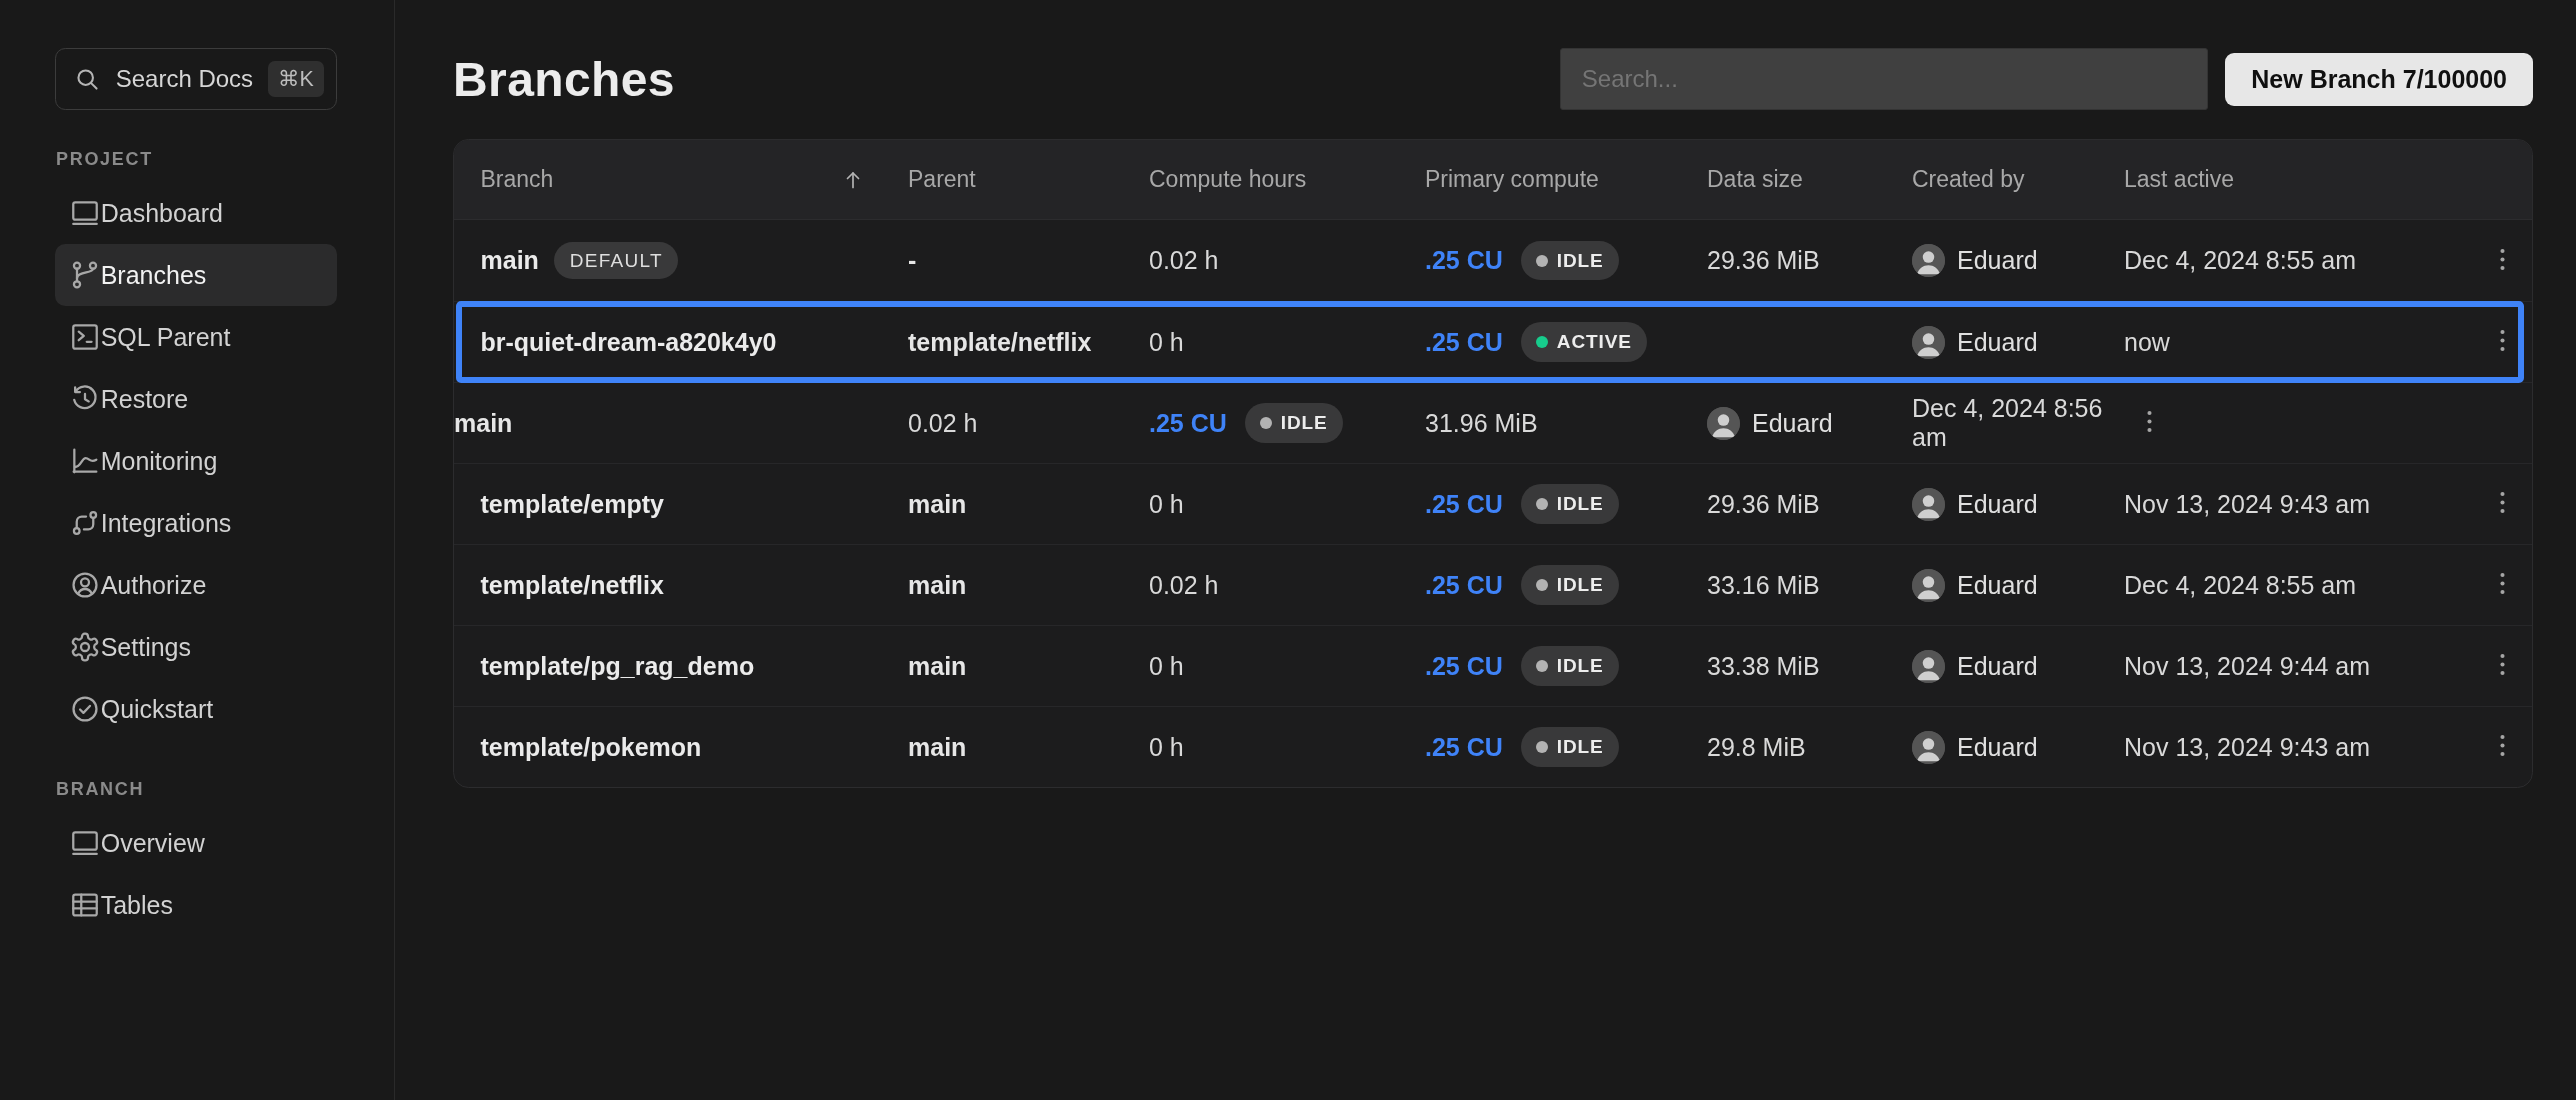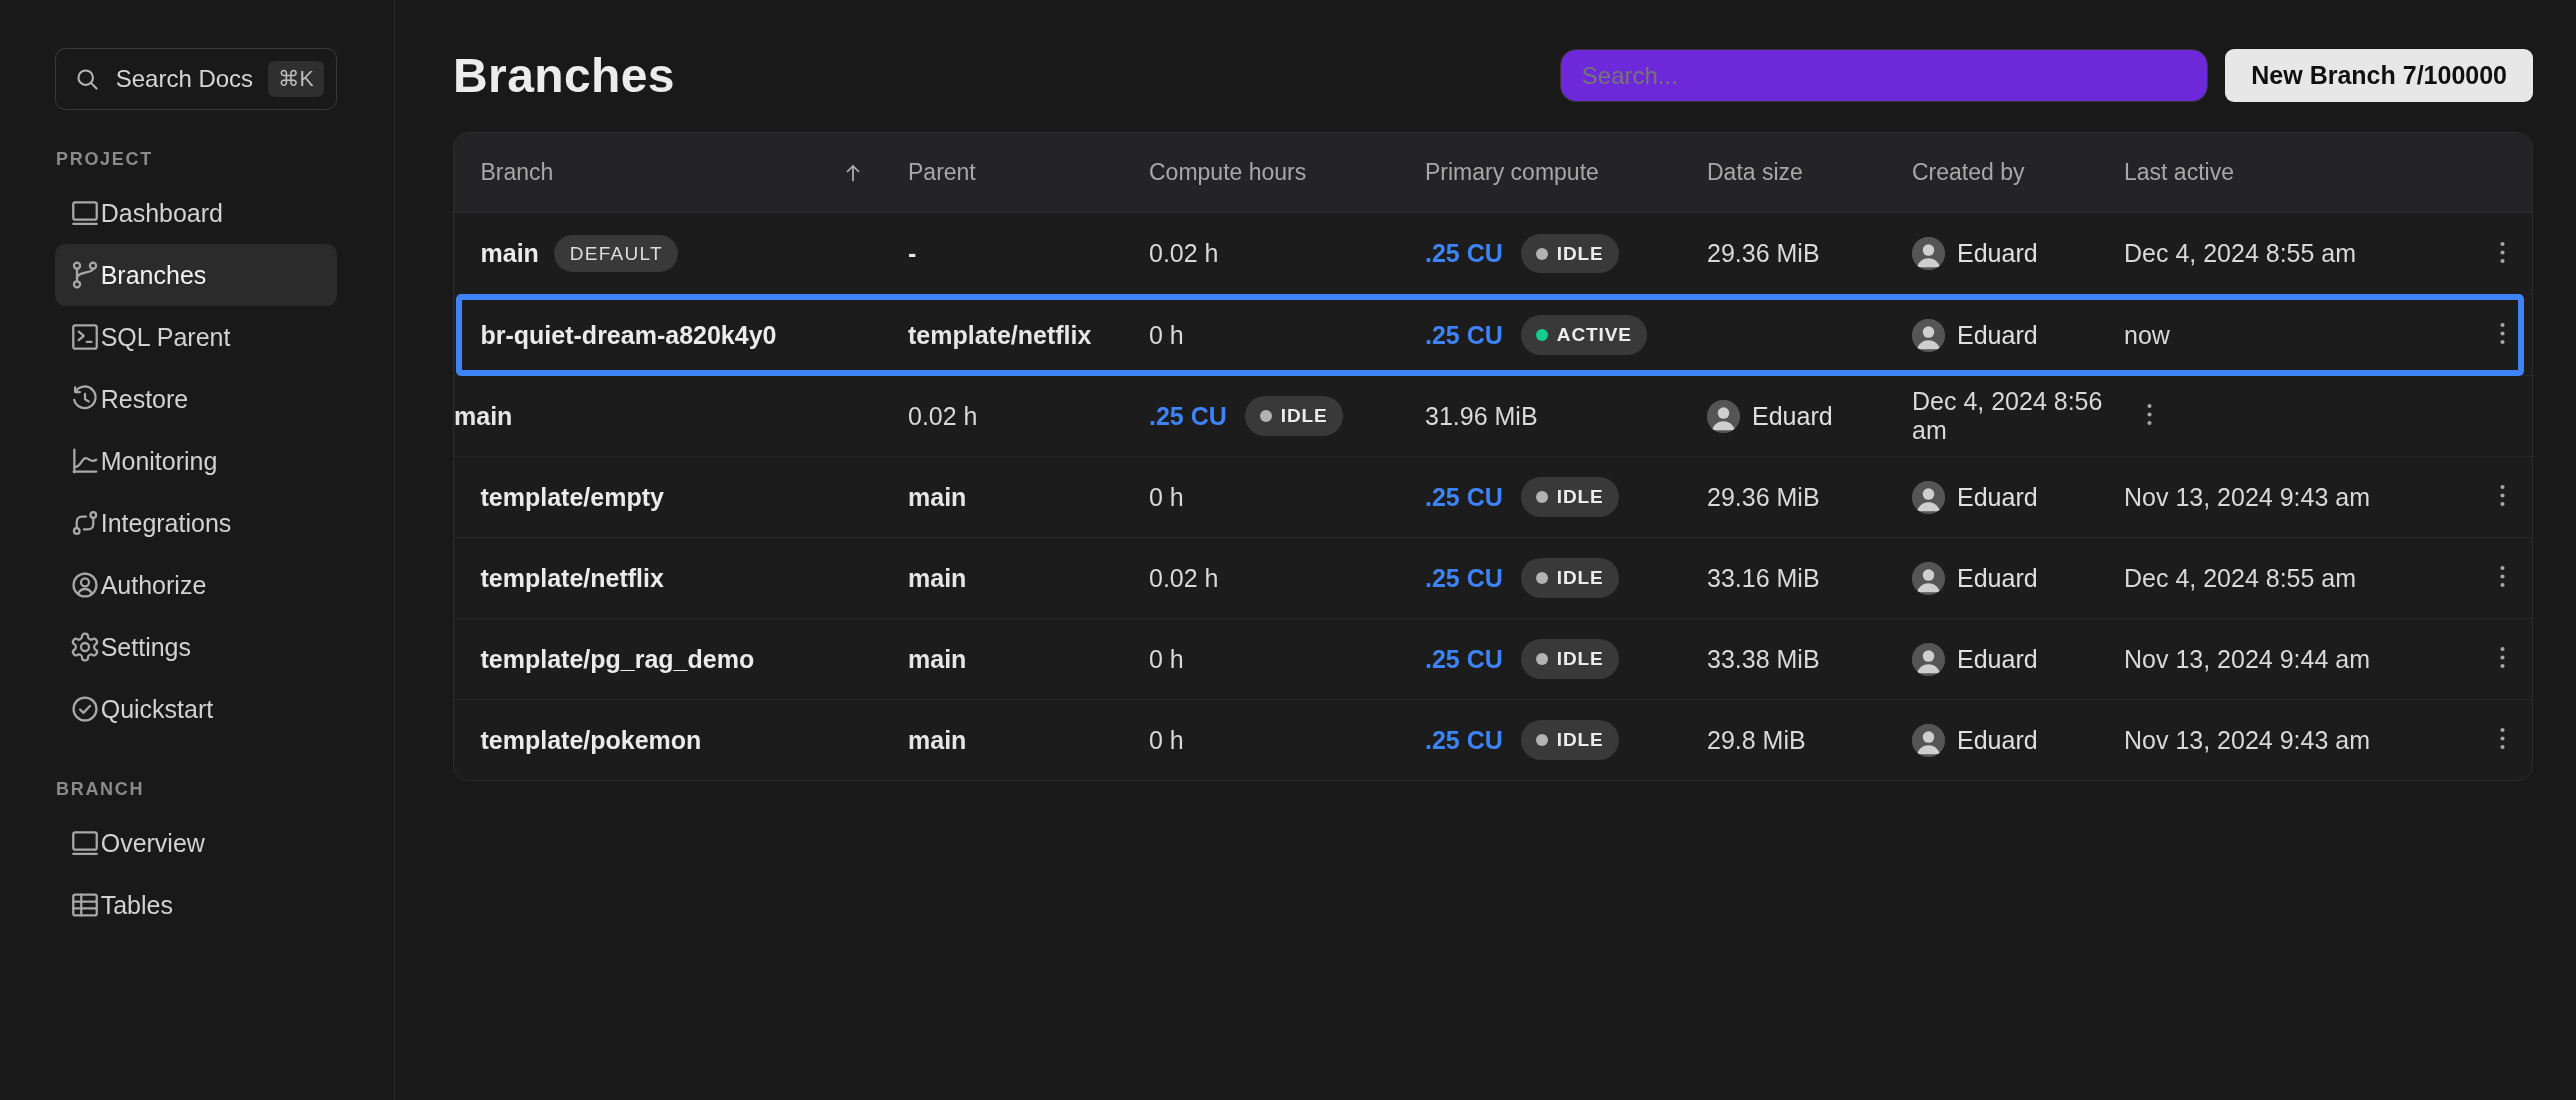--- a/index.html
+++ b/index.html
@@ -18,21 +18,21 @@
   .nav-icon { width:32px; height:32px; display:inline-flex; color:#a8a8a8; }
   .nav-icon svg { width:32px; height:32px; }
   .search-docs .sd-icon { width:29px; height:29px; color:#b5b5b5; }
   .search-docs .sd-icon svg { width:29px; height:29px; }
 
   
   .main { flex:1; padding:48px 0 0 58px; }
   .page-head { display:flex; align-items:center; justify-content:space-between; width:2080px; }
   .page-title { font-size:48px; font-weight:700; color:#ececec; letter-spacing:0.4px; }
   .head-right { display:flex; align-items:center; gap:17px; }
-  .search-input { width:648px; height:53px; background:#6d28d9; border:1.7px solid #343434; border-radius:16px; color:#e3e3e3; font-size:24px; padding:0 20.5px; font-family:inherit; }
+  .search-input { width:648px; height:62px; background:#404040; border:1.7px solid #343434; border-radius:3px; color:#e3e3e3; font-size:24px; padding:0 20.5px; font-family:inherit; }
   .search-input::placeholder { color:#757575; }
   .new-branch { height:53px; padding:0 26px; background:#e7e7e7; color:#101010; border:none; border-radius:9px; font-size:25px; font-weight:600; cursor:pointer; font-family:inherit; }
 
   
   .table { width:2080px; margin-top:29px; background:#1c1c1d; border:1.7px solid #2c2c2e; border-radius:15.4px; overflow:hidden; }
   .trow { display:grid; grid-template-columns:454px 241px 276px 282px 205px 212px 353px 1fr; align-items:center; height:81px; position:relative; }
   .thead { height:80px; background:#242426; border-bottom:1.7px solid #2c2c2e; }
   .thead .cell { font-size:23px; font-weight:500; color:#a8a8a8; }
   .tbody .trow + .trow { border-top:1.7px solid #272729; }
   .cell { display:flex; align-items:center; }

